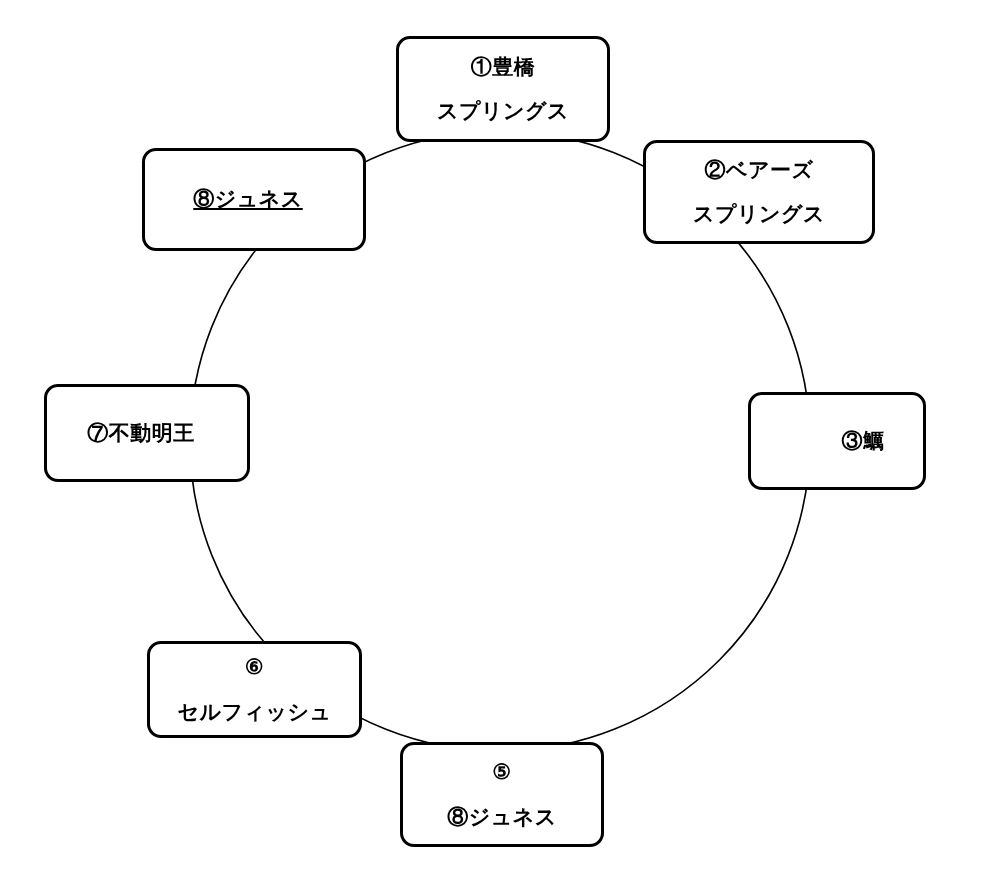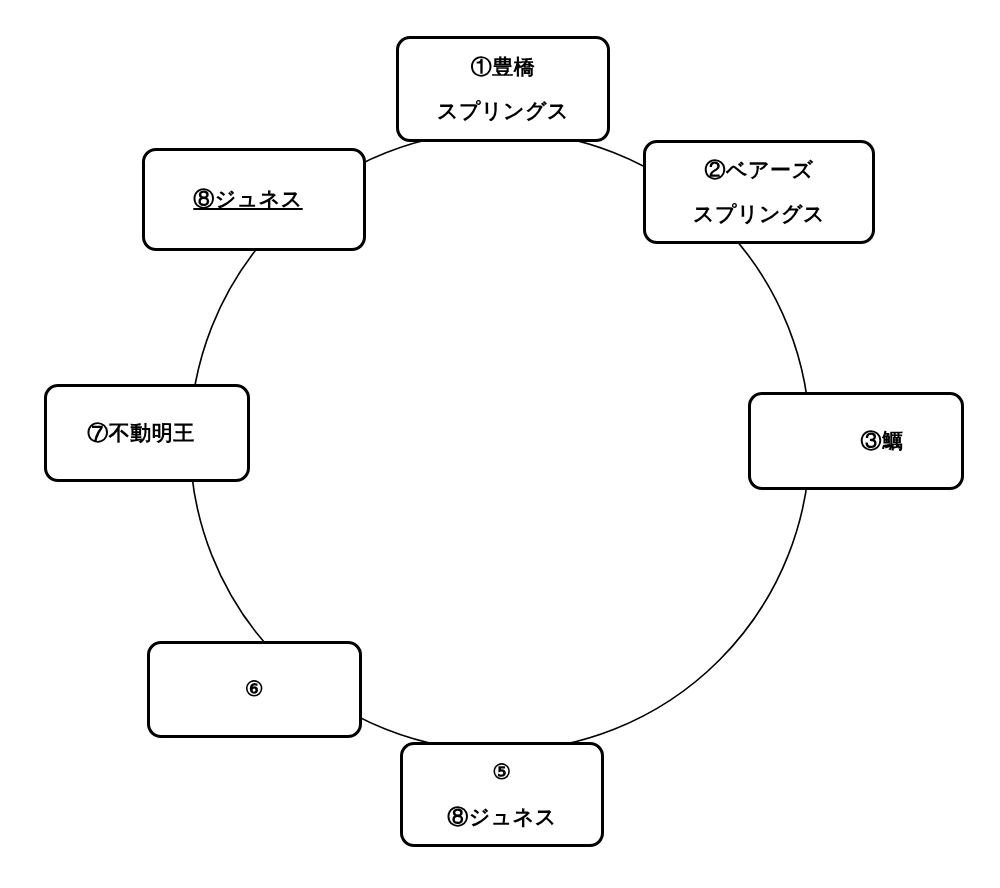--- a/index.html
+++ b/index.html
@@ -45,21 +45,21 @@
     line-height: 1.25;
     padding: 4px 14px;
   }
   .node .line1 { display: block; }
   .node .line2 { display: block; margin-top: 18px; text-align: right; }
   .node.two-line { justify-content: center; }
 
   
   #node-1 { left: 396px; top: 36px;  width: 214px; height: 106px; }
   #node-2 { left: 643px; top: 140px; width: 232px; height: 104px; }
-  #node-3 { left: 748px; top: 392px; width: 216px; height: 98px;  }
+  #node-3 { left: 748px; top: 392px; width: 178px; height: 98px;  }
   #node-4 { left: 645px; top: 641px; width: 210px; height: 97px;  }
   #node-5 { left: 400px; top: 742px; width: 204px; height: 105px; }
   #node-6 { left: 147px; top: 641px; width: 215px; height: 97px;  }
   #node-7 { left: 44px;  top: 384px; width: 206px; height: 98px;  }
   #node-8 { left: 142px; top: 148px; width: 224px; height: 103px; text-decoration: underline;  }
 
   
   #node-3 .line1 { transform: translateX(26px); }
   #node-4 .line1 { transform: translateX(8px); }
   #node-7 .line1 { transform: translateX(-6px); }
@@ -92,20 +92,21 @@
   </div>
 
 
   <div class="node two-line" id="node-5">
     <span class="line1">⑤</span>
     <span class="line2">⑧ジュネス</span>
   </div>
 
   <div class="node two-line" id="node-6">
     <span class="line1">⑥</span>
+    <span class="line2">セルフィッシュ</span>
   </div>
 
   <div class="node one-line" id="node-7">
     <span class="line1">⑦不動明王</span>
 
   </div>
 
   <div class="node one-line" id="node-8">
     <span class="line1">⑧ジュネス</span>
 

